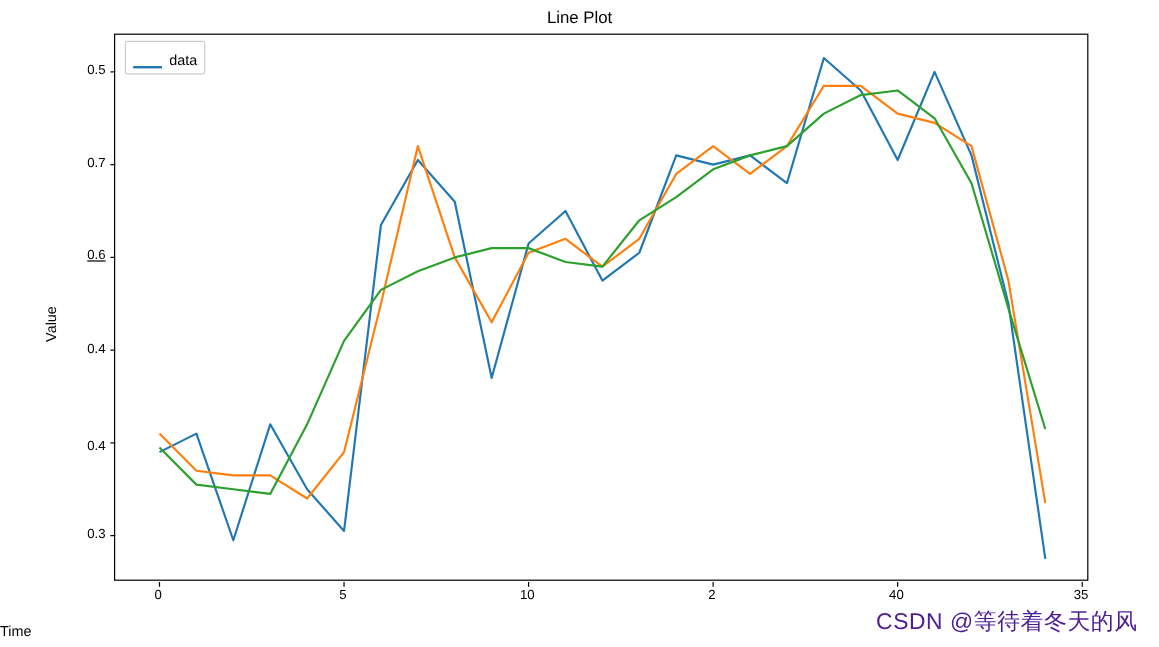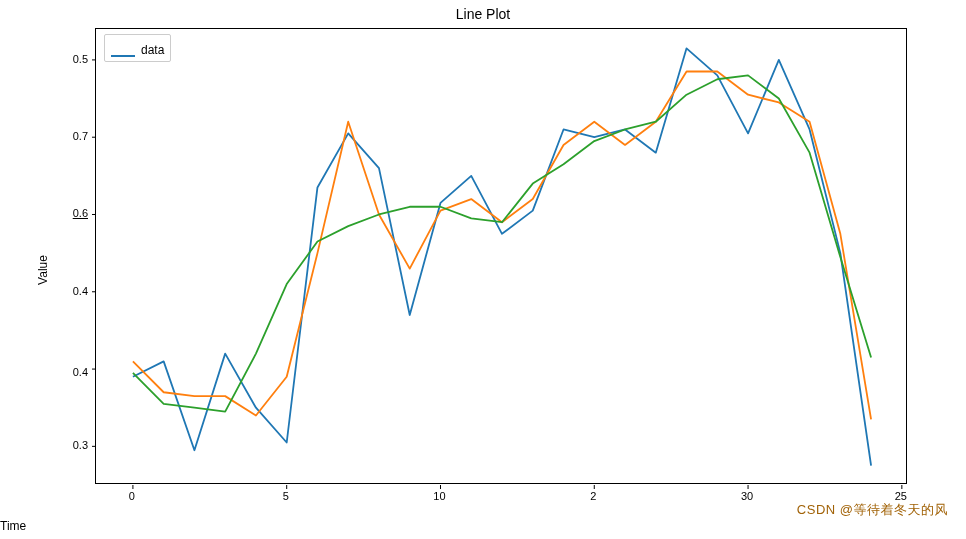--- a/index.html
+++ b/index.html
@@ -91,23 +91,23 @@
   svg.lines {
     position: absolute;
     left: 0;
     top: 0;
     width: 812px;
     height: 456px;
   }
   .watermark {
     position: absolute;
     right: 18px;
-    bottom: 20px;
-    font-size: 13px;
-    color: #a16207;
+    bottom: 8px;
+    font-size: 19px;
+    color: #4c1d95;
     letter-spacing: 0.5px;
     pointer-events: none;
   }
 </style>
 </head>
 <body>
 
 <div class="chart-container">
   <div class="title">Line Plot</div>
   <div class="ylabel">Value</div>
@@ -138,22 +138,22 @@
         <div class="legend-swatch" style="background: rgb(31, 119, 180);"></div>
         <span>data</span>
       </div>
     </div>
 
   <div id="xticks-container">
       <div class="tick-label-x" style="left: 131.909px;">0</div>
       <div class="tick-label-x" style="left: 285.697px;">5</div>
       <div class="tick-label-x" style="left: 439.485px; text-align: right;">10</div>
       <div class="tick-label-x" style="left: 593.273px;">2</div>
-      <div class="tick-label-x" style="left: 747.061px;">30</div>
-      <div class="tick-label-x" style="left: 900.848px;">25</div>
+      <div class="tick-label-x" style="left: 747.061px;">40</div>
+      <div class="tick-label-x" style="left: 900.848px;">35</div>
     </div>
   <div id="yticks-container">
       <div class="tick-label-y" style="top: 445.356px;">0.3</div>
       <div class="tick-label-y" style="top: 372px;">0.4</div>
       <div class="tick-label-y" style="top: 290.78px;">0.4</div>
       <div class="tick-label-y" style="top: 213.492px; text-decoration: underline;">0.6</div>
       <div class="tick-label-y" style="top: 136.203px;">0.7</div>
       <div class="tick-label-y" style="top: 58.9153px;">0.5</div>
     </div>
 

